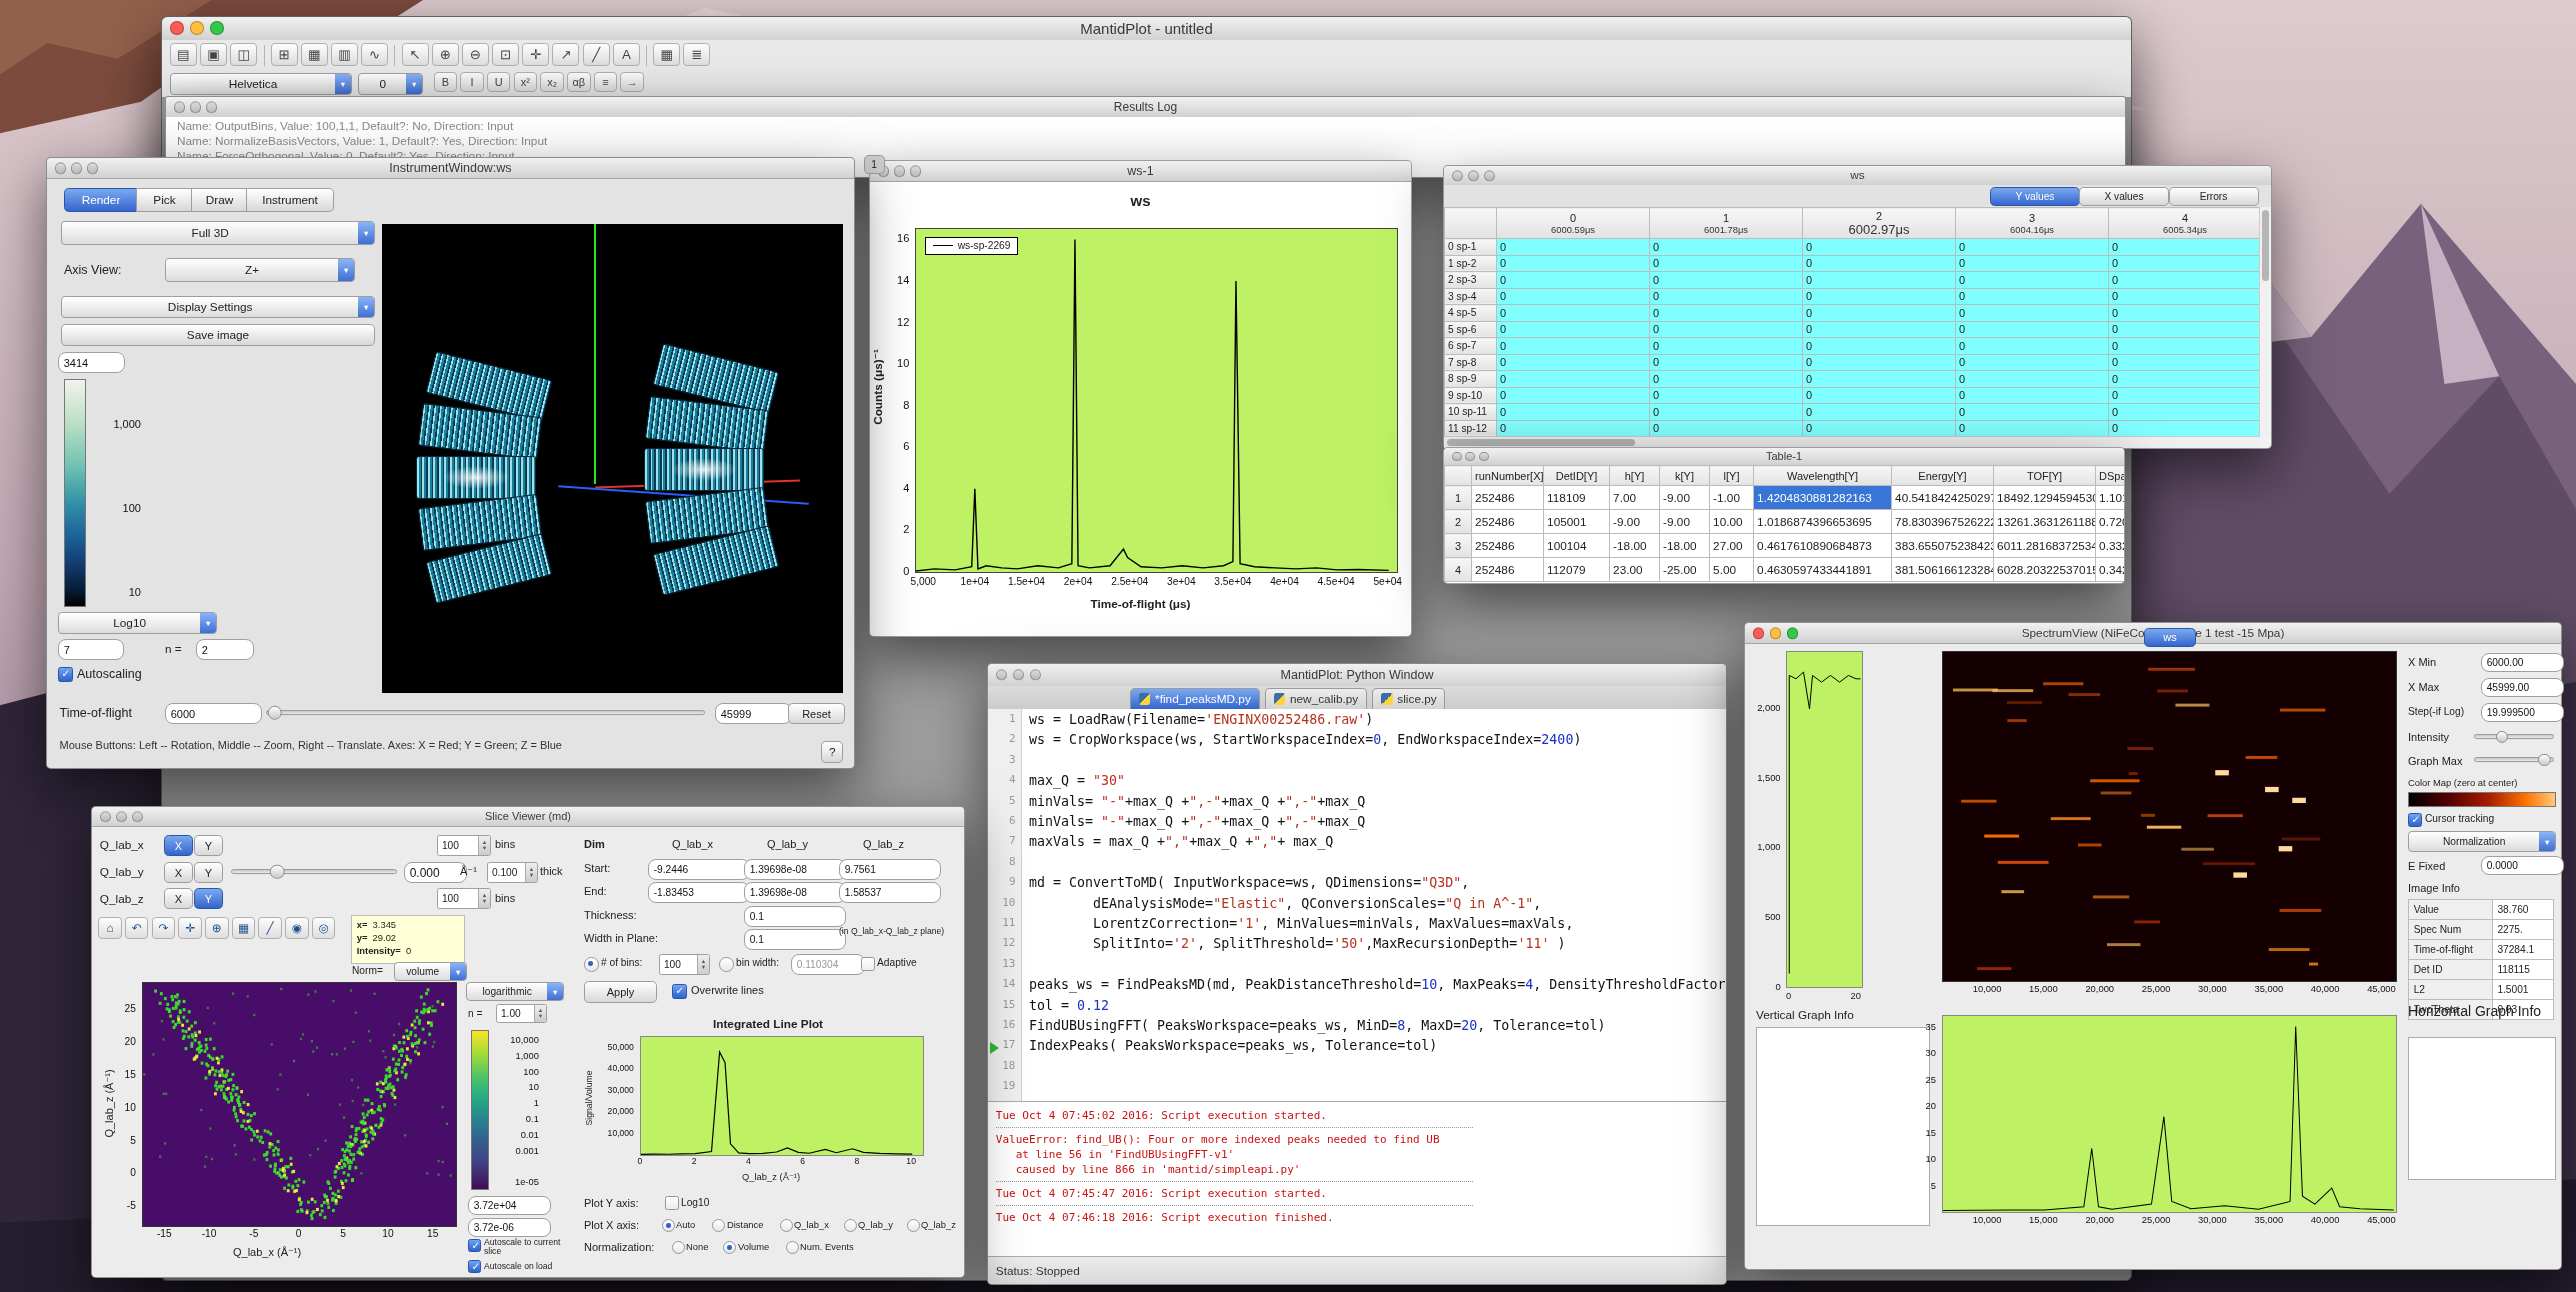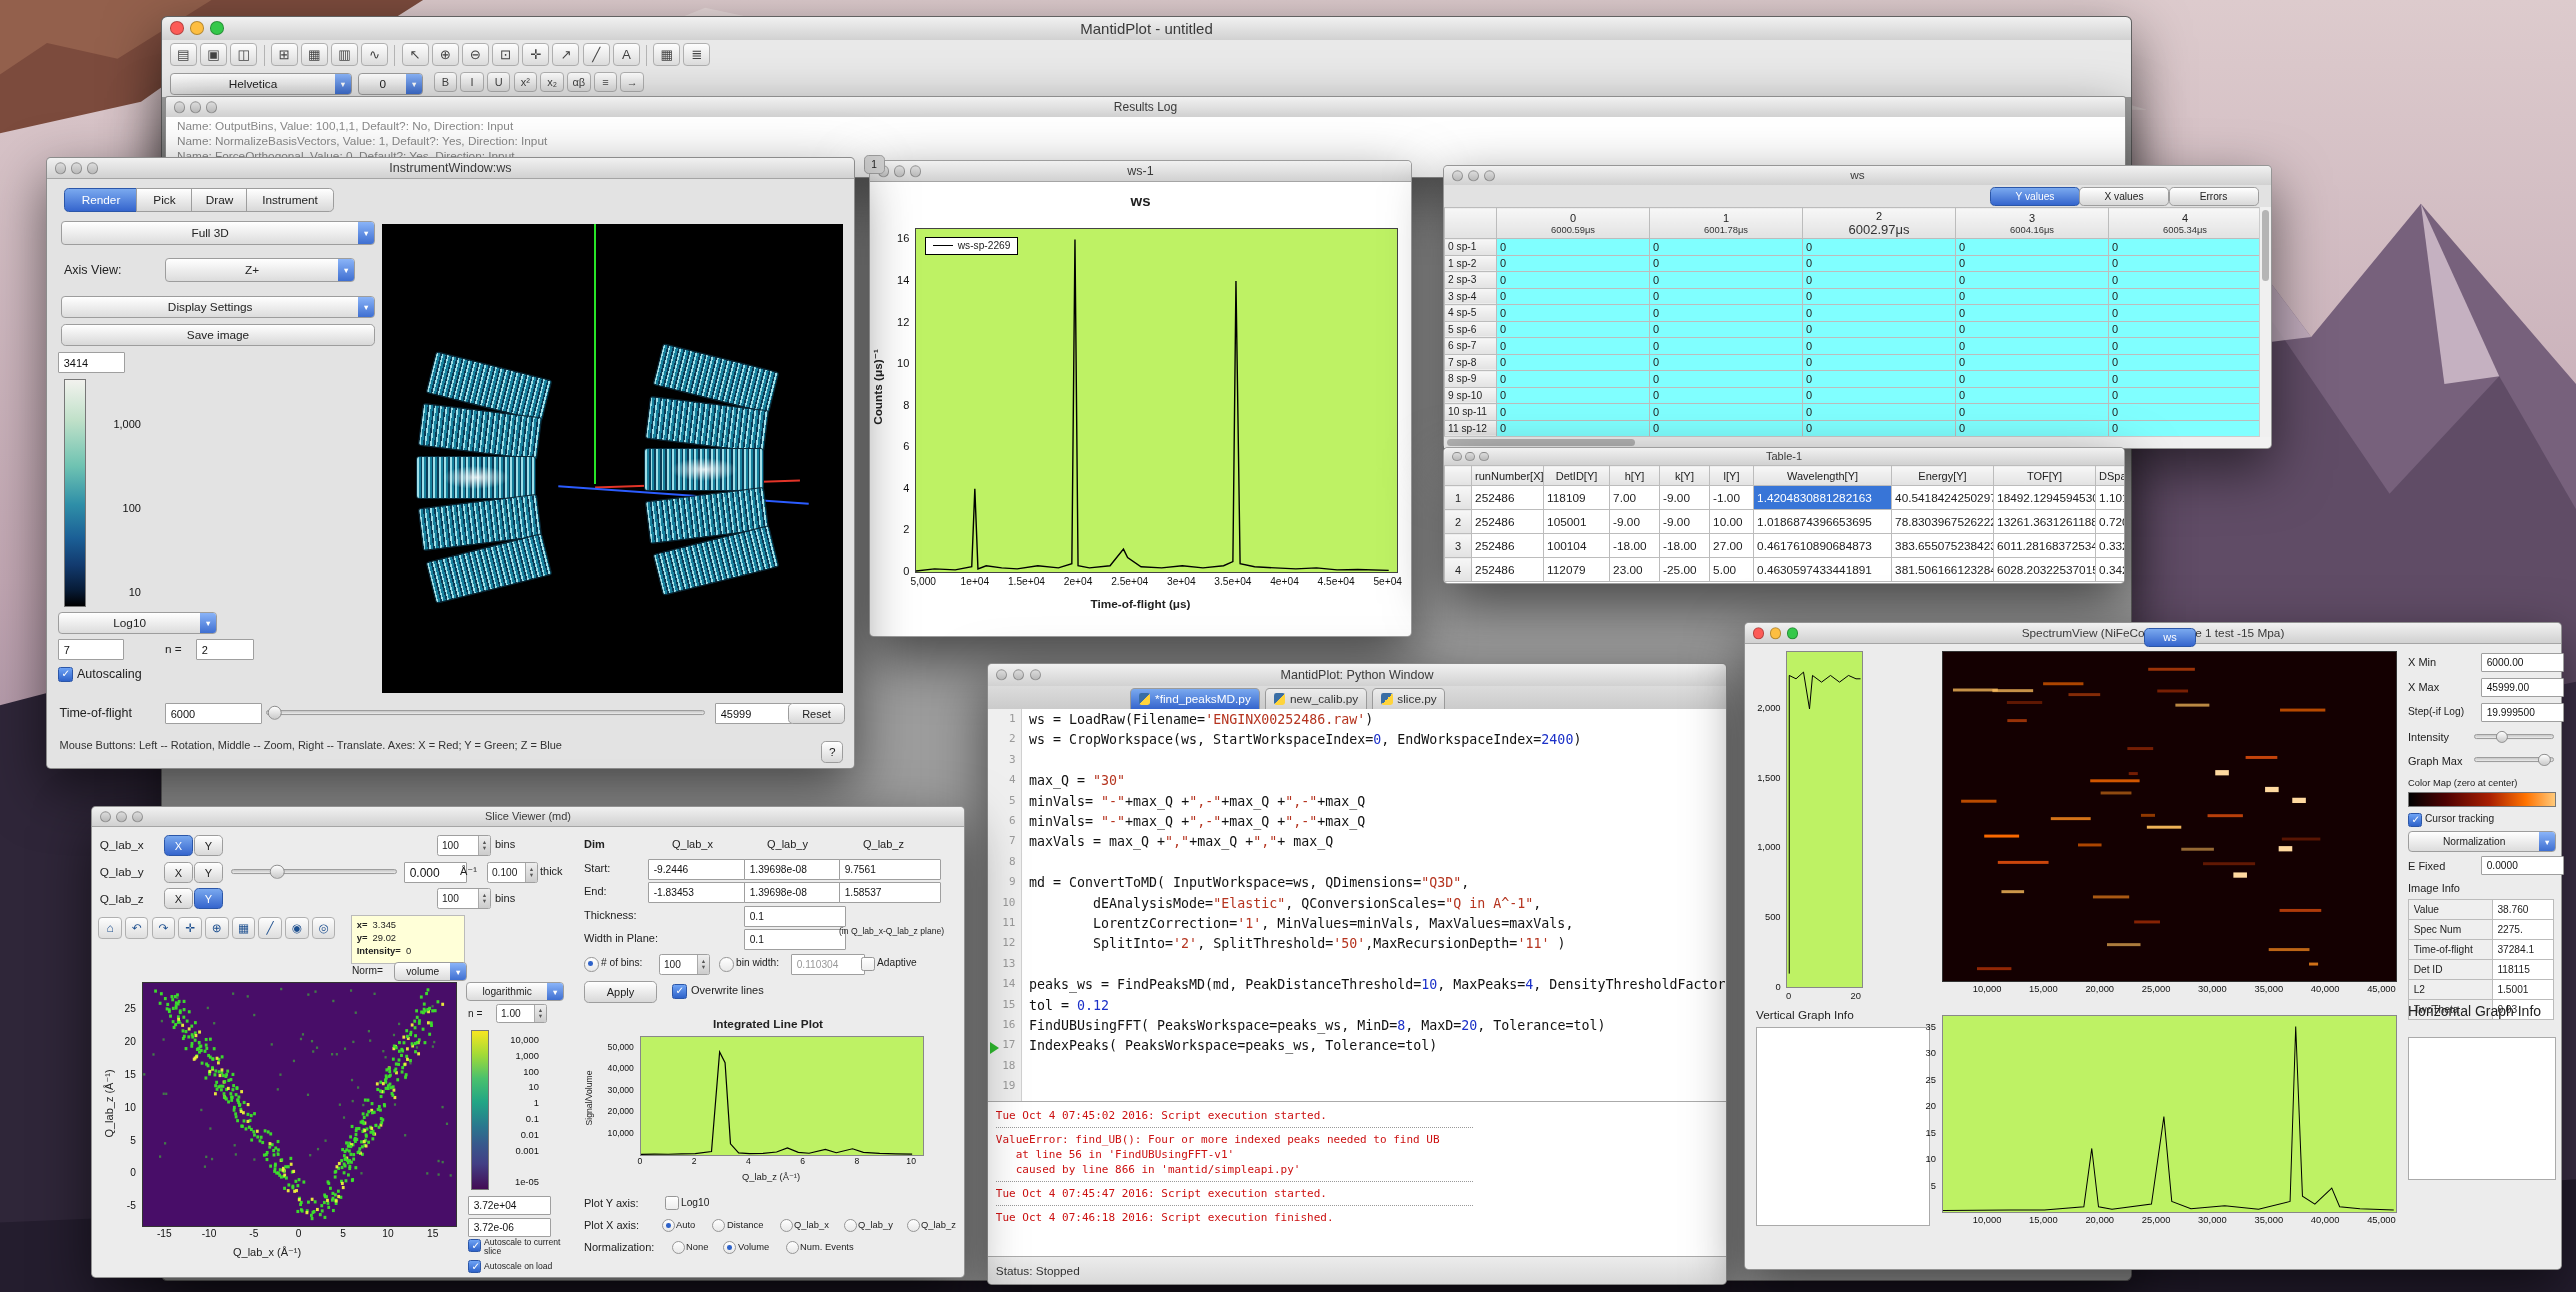--- a/index.html
+++ b/index.html
@@ -7,21 +7,21 @@
 #desktop-bg{position:absolute;left:0;top:0}
 .window{position:absolute;border-radius:6.3px;border:0.8px solid rgba(0,0,0,.38);box-shadow:0 20.4px 55px rgba(0,0,0,.55);background:#e4e4e4}
 .tbar{position:absolute;left:0;top:0;right:0;background:linear-gradient(#f1f1f1,#d1d1d1);border-bottom:0.8px solid #a5a5a5;border-radius:5.5px 5.5px 0 0}
 .tbar .title{position:absolute;left:71px;right:71px;text-align:center;color:#3a3a3a;white-space:nowrap;overflow:hidden}
 .lights{position:absolute;left:7.8px;top:50%;transform:translateY(-50%);display:flex;gap:6.3px}
 .lt{width:11.8px;height:11.8px;border-radius:50%;border:0.8px solid rgba(0,0,0,.28)}
 .lt.s{width:9.4px;height:9.4px}
 .lt.red{background:#fc5b57}.lt.yel{background:#fdbe41}.lt.grn{background:#34c84a}
 .lt.gray{background:linear-gradient(#dcdcdc,#b9b9b9)}
 .lab{position:absolute;white-space:nowrap;color:#222}
-.field{position:absolute;background:#fff;border:0.8px solid #9f9f9f;border-radius:1px;display:flex;align-items:center;padding:0 4.7px;color:#111;overflow:hidden;white-space:nowrap}
+.field{position:absolute;background:#fff;border:0.8px solid #9f9f9f;border-radius:8px;display:flex;align-items:center;padding:0 4.7px;color:#111;overflow:hidden;white-space:nowrap}
 .btn{position:absolute;background:linear-gradient(#ffffff,#d8d8d8);border:0.8px solid #9d9d9d;border-radius:4.7px;display:flex;align-items:center;justify-content:center;color:#222;white-space:nowrap}
 .btn.sel{background:linear-gradient(#7aa9ef,#3565cd);color:#fff;border-color:#2b56a8}
 .dd{position:absolute;background:linear-gradient(#ffffff,#dcdcdc);border:0.8px solid #9d9d9d;border-radius:3.9px;display:flex;align-items:center;overflow:hidden}
 .dd .lbl{flex:1;text-align:center;white-space:nowrap;overflow:hidden}
 .dd .arr{width:15.7px;align-self:stretch;background:linear-gradient(#8ab4f8,#3f6fd1);color:#fff;display:flex;align-items:center;justify-content:center;font-size:8.6px;flex:0 0 15.7px}
 .cb{position:absolute;width:13.3px;height:13.3px;border:0.8px solid #979797;border-radius:2.4px;background:linear-gradient(#fff,#ededed)}
 .cb.on{background:linear-gradient(#6ea3f5,#2e62c9);border-color:#2b56a8}
 .cb.on::after{content:"✓";color:#fff;font-size:10.2px;position:absolute;left:2.4px;top:0px}
 .radio{position:absolute;width:12.5px;height:12.5px;border:0.8px solid #979797;border-radius:50%;background:linear-gradient(#fff,#e8e8e8)}
 .radio.on::after{content:"";position:absolute;left:3.1px;top:3.1px;width:4.7px;height:4.7px;border-radius:50%;background:#2e62c9}

